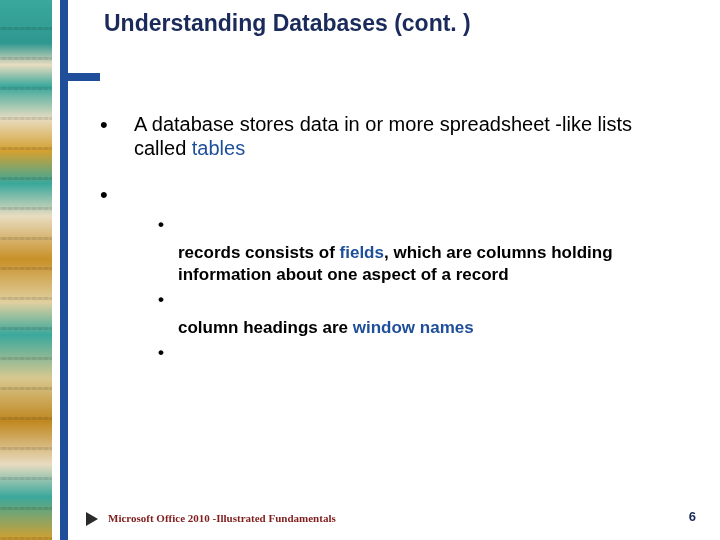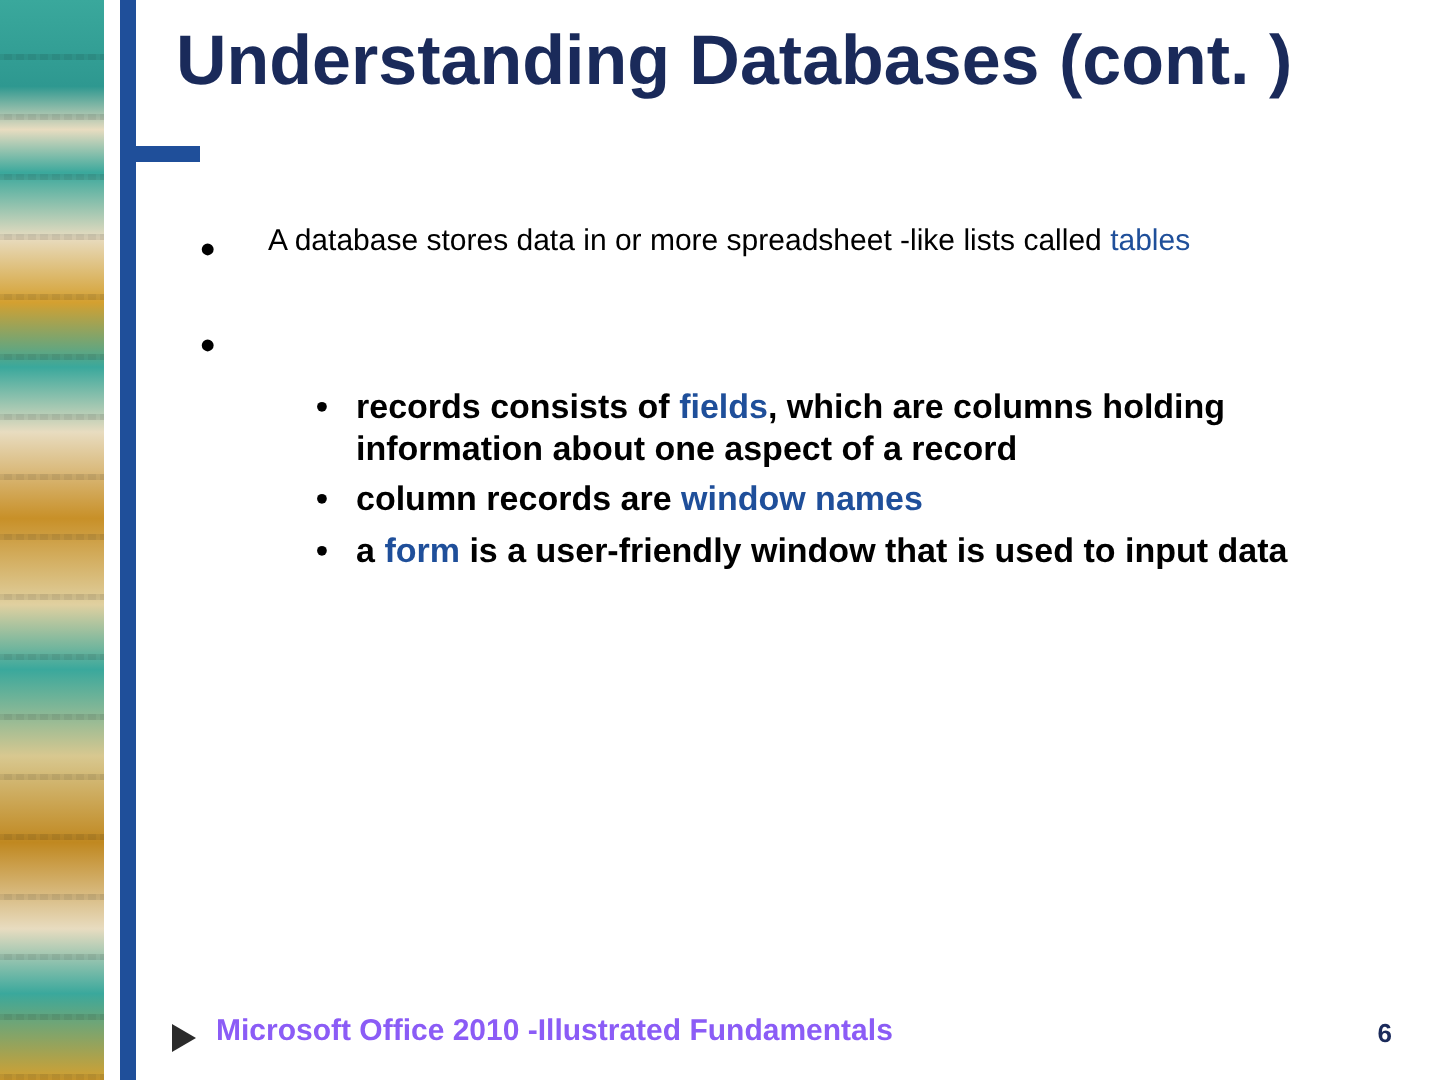--- a/index.html
+++ b/index.html
@@ -45,24 +45,24 @@
   .blue-bar-h {
     position: absolute;
     left: 60px;
     top: 73px;
     width: 40px;
     height: 8px;
     background: #1f4f9a;
   }
   .title {
     position: absolute;
-    left: 88px;
+    left: 104px;
     top: 10px;
     width: 600px;
-    font-size: 35px;
+    font-size: 23px;
     font-weight: bold;
     color: #1a2a5a;
     line-height: 1.18;
   }
   .content {
     position: absolute;
     left: 100px;
     top: 112px;
     width: 585px;
     color: #000;
@@ -71,21 +71,21 @@
     display: flex;
     margin-bottom: 22px;
   }
   .bullet-mark {
     width: 34px;
     font-size: 22px;
     line-height: 1.2;
     flex-shrink: 0;
   }
   .bullet-text {
-    font-size: 15px;
+    font-size: 20px;
     line-height: 1.2;
   }
   .sub-list {
     margin-left: 58px;
     margin-top: 6px;
   }
   .sub-row {
     display: flex;
     margin-bottom: 4px;
   }
@@ -93,29 +93,31 @@
     width: 20px;
     font-size: 17px;
     font-weight: bold;
     line-height: 1.25;
     flex-shrink: 0;
   }
   .sub-text {
     font-size: 17px;
     font-weight: bold;
     line-height: 1.25;
+    margin-top: 28px;
   }
   .term { color: #1f4f9a; }
   .footer-left {
     position: absolute;
     left: 108px;
     bottom: 16px;
-    font-size: 15px;
+    font-size: 11px;
     font-weight: bold;
-    color: #8b5cf6;
+    color: #7f1d1d;
+    font-family: Liberation Serif, serif;
   }
   .footer-arrow {
     position: absolute;
     left: 86px;
     bottom: 14px;
     width: 0; height: 0;
     border-top: 7px solid transparent;
     border-bottom: 7px solid transparent;
     border-left: 12px solid #2b2b2b;
   }
@@ -153,28 +155,25 @@
   <div class="sub-list">
     <div class="sub-row">
       <div class="sub-mark">•</div>
       <div class="sub-text">
         <span>records consists of </span><span class="term">fields</span><span>, which are columns holding information about one aspect of a record</span>
       </div>
     </div>
     <div class="sub-row">
       <div class="sub-mark">•</div>
       <div class="sub-text">
-        <span>column records are </span><span class="term">window names</span><span></span>
+        <span>column headings are </span><span class="term">window names</span><span></span>
       </div>
     </div>
     <div class="sub-row">
       <div class="sub-mark">•</div>
-      <div class="sub-text">
-        <span>a </span><span class="term">form</span><span> is a user-friendly window that is used to input data</span>
-      </div>
     </div>
   </div>
 
 </div>
 
 <div class="footer-arrow"></div>
 <div class="footer-left">Microsoft Office 2010 -Illustrated Fundamentals</div>
 <div class="footer-right">6</div>
 
 </body></html>

